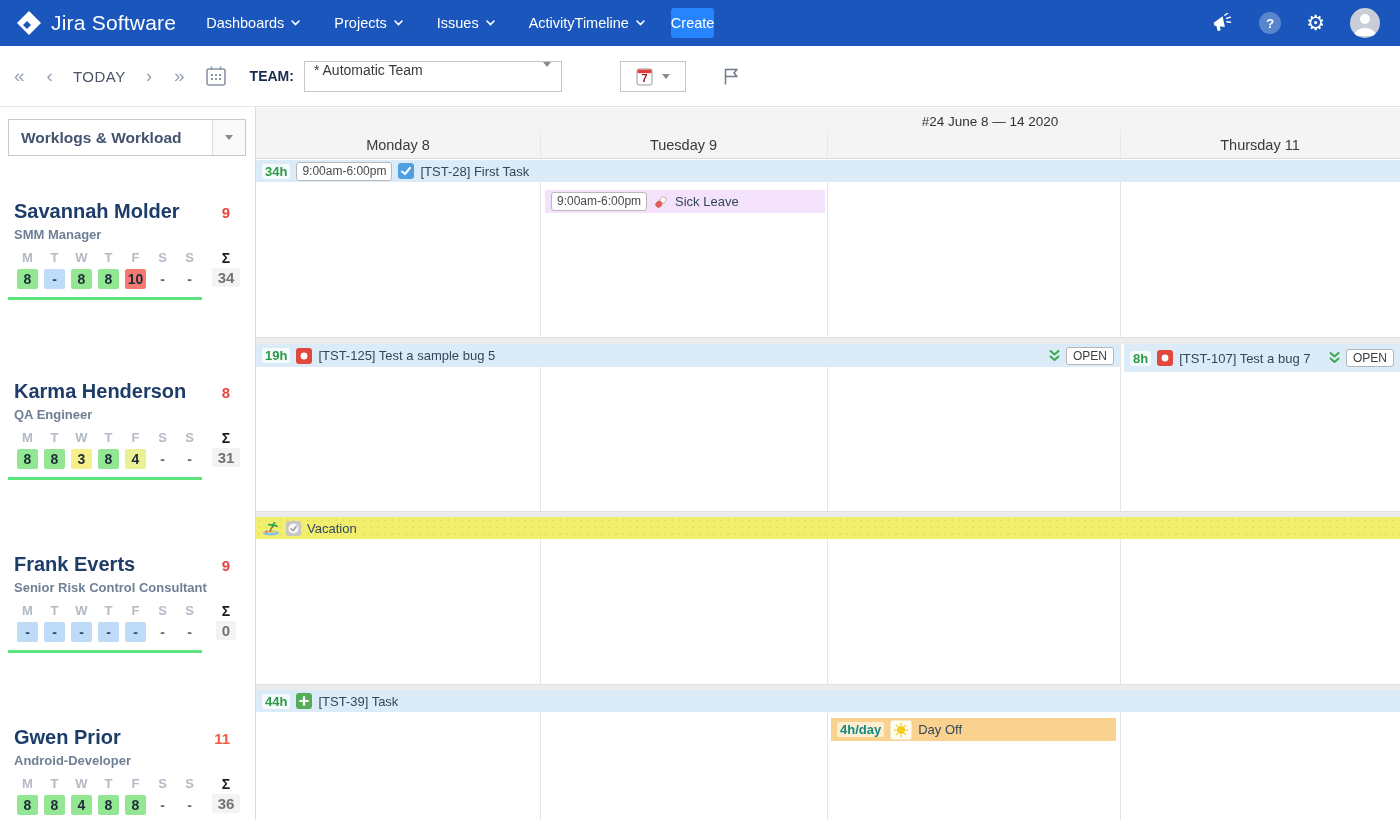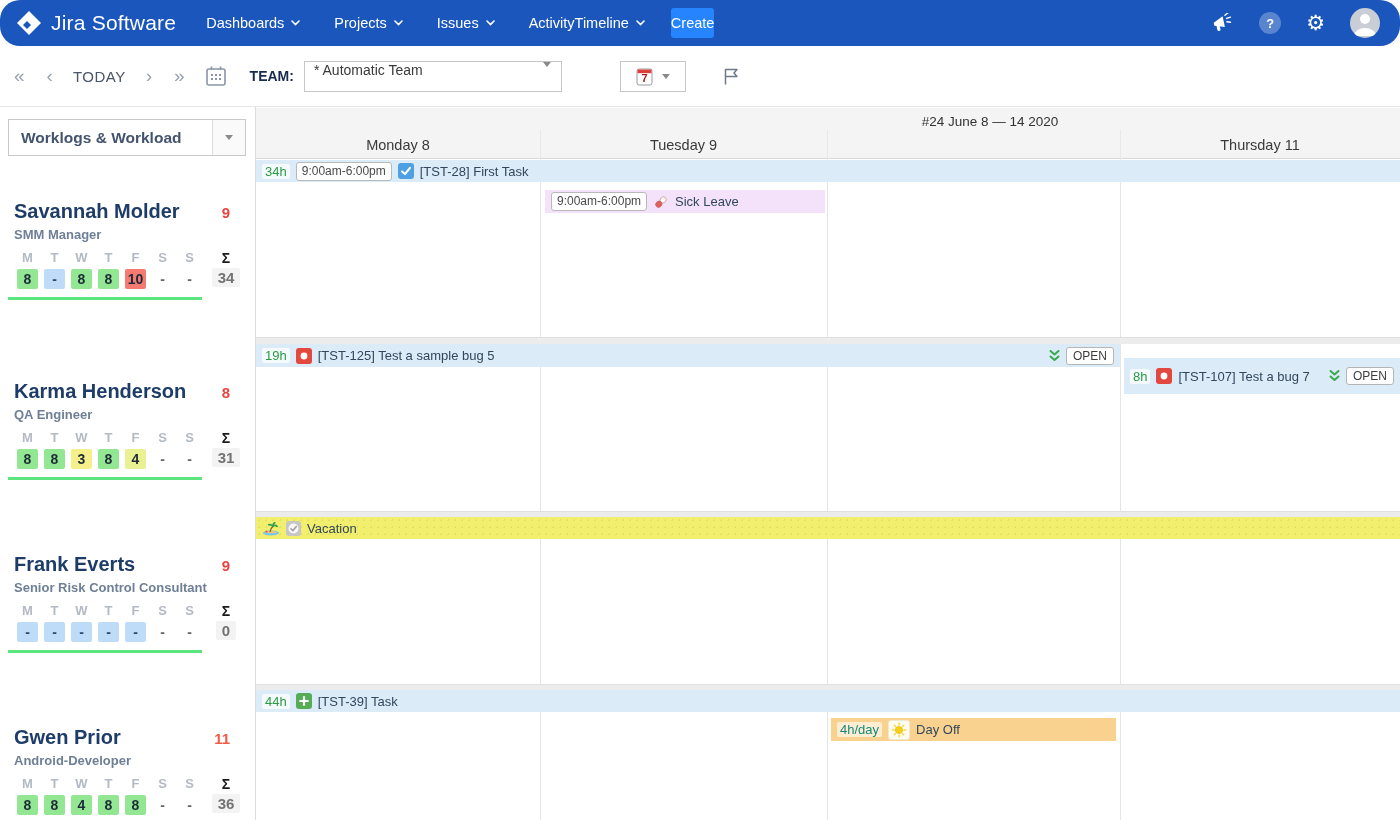--- a/index.html
+++ b/index.html
@@ -1,21 +1,21 @@
 <!DOCTYPE html>
 <html><head>
 <meta charset="utf-8">
 <style>
   html,body{margin:0;padding:0;background:#fff;}
   .app{position:relative;width:1400px;height:820px;overflow:hidden;
        font-family:"Liberation Sans",sans-serif;background:#fff;}
 
   
   .nav{position:absolute;left:0;top:0;width:1400px;height:46px;background:#1a56bb;
-       display:flex;align-items:center;color:#fff;border-radius:20px;}
+       display:flex;align-items:center;color:#fff;}
   .brand{display:flex;align-items:center;gap:9px;margin-left:16px;}
   .brand-label{font-size:21px;font-weight:500;letter-spacing:.2px;}
   .nav-menus{display:flex;align-items:flex-start;gap:34px;margin-left:30px;}
   .nav-item{display:flex;align-items:center;gap:7px;font-size:14.5px;cursor:pointer;}
   .create-btn{margin-left:26px;background:#2684ff;color:#fff;border:none;border-radius:3px;
        padding:7px 0;font-size:14.5px;font-family:inherit;cursor:pointer;}
   .nav-right{margin-left:auto;display:flex;align-items:center;gap:25px;margin-right:20px;}
   .q-circle{width:22px;height:22px;border-radius:50%;background:rgba(255,255,255,.28);
        display:flex;align-items:center;justify-content:center;font-size:13px;font-weight:700;}
   .gear{font-family:"DejaVu Sans",sans-serif;font-size:21px;line-height:1;}
@@ -74,21 +74,21 @@
   .hsep{position:absolute;left:256px;width:1144px;background:#ececec;border-top:1px solid #e0e0e0;box-sizing:border-box;}
 
   
   .bar{position:absolute;height:22px;display:flex;align-items:center;gap:6px;padding:0 6px;
        font-size:13px;color:#32475c;box-sizing:border-box;cursor:pointer;}
   .bar.blue{background:#dbecf8;}
   .bar.lavender{background:#f3e2f9;height:23px;}
   .bar.yellow{background:#f2ee6e;background-image:radial-gradient(#e3df5f 1px,transparent 1px);
        background-size:7px 7px;}
   .bar.orange{background:#fad28f;height:23px;}
-  .hrs{font-weight:400;color:#2a9b43;background:rgba(255,255,255,.72);padding:0 3px;
+  .hrs{font-weight:700;color:#2a9b43;background:rgba(255,255,255,.72);padding:0 3px;
        border-radius:2px;font-size:13px;}
   .hrs.teal{color:#13897d;background:rgba(255,255,255,.6);}
   .chip{background:#fff;border:1px solid #b9b9b9;border-radius:3px;padding:0 5px;font-size:12px;
        color:#4a4a4a;height:17px;line-height:16px;white-space:nowrap;}
   .bar-title{white-space:nowrap;overflow:hidden;}
   .bar-right{margin-left:auto;display:flex;align-items:center;gap:5px;}
   .open-chip{background:#fff;border:1px solid #b5b5b5;border-radius:3px;padding:1px 6px;
        font-size:12px;color:#3d3d3d;}
   .sun-chip{background:#fffdef;border:1px solid #f0ead0;border-radius:3px;display:flex;
        align-items:center;justify-content:center;width:20px;height:18px;}
@@ -360,21 +360,21 @@
     </svg>
     <span class="bar-title">[TST-125] Test a sample bug 5</span>
     <span class="bar-right">
       <svg width="13" height="14" viewBox="0 0 13 14">
         <path d="M2.5 2 L6.5 5.5 L10.5 2 M2.5 7.5 L6.5 11 L10.5 7.5" stroke="#3aa84e" stroke-width="2" fill="none" stroke-linecap="round" stroke-linejoin="round"></path>
       </svg>
       <span class="open-chip">OPEN</span>
     </span>
   </div>
 
-  <div class="bar blue" style="left:1124px;top:358px;width:276px;height:36px">
+  <div class="bar blue" style="left:1124px;top:344px;width:276px;height:28px">
     <span class="hrs">8h</span>
     <svg class="icon16" width="16" height="16" viewBox="0 0 16 16">
       <rect width="16" height="16" rx="3" fill="#e2483d"></rect>
         <circle cx="8" cy="8" r="3.4" fill="#fff"></circle>
     </svg>
     <span class="bar-title">[TST-107] Test a bug 7</span>
     <span class="bar-right">
       <svg width="13" height="14" viewBox="0 0 13 14">
         <path d="M2.5 2 L6.5 5.5 L10.5 2 M2.5 7.5 L6.5 11 L10.5 7.5" stroke="#3aa84e" stroke-width="2" fill="none" stroke-linecap="round" stroke-linejoin="round"></path>
       </svg>

